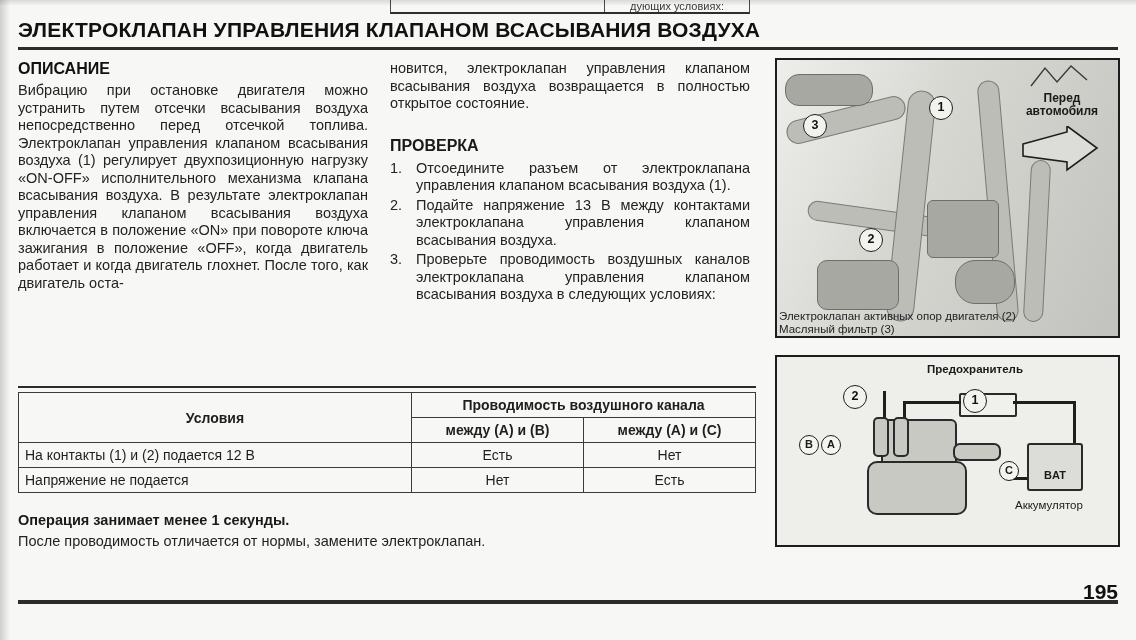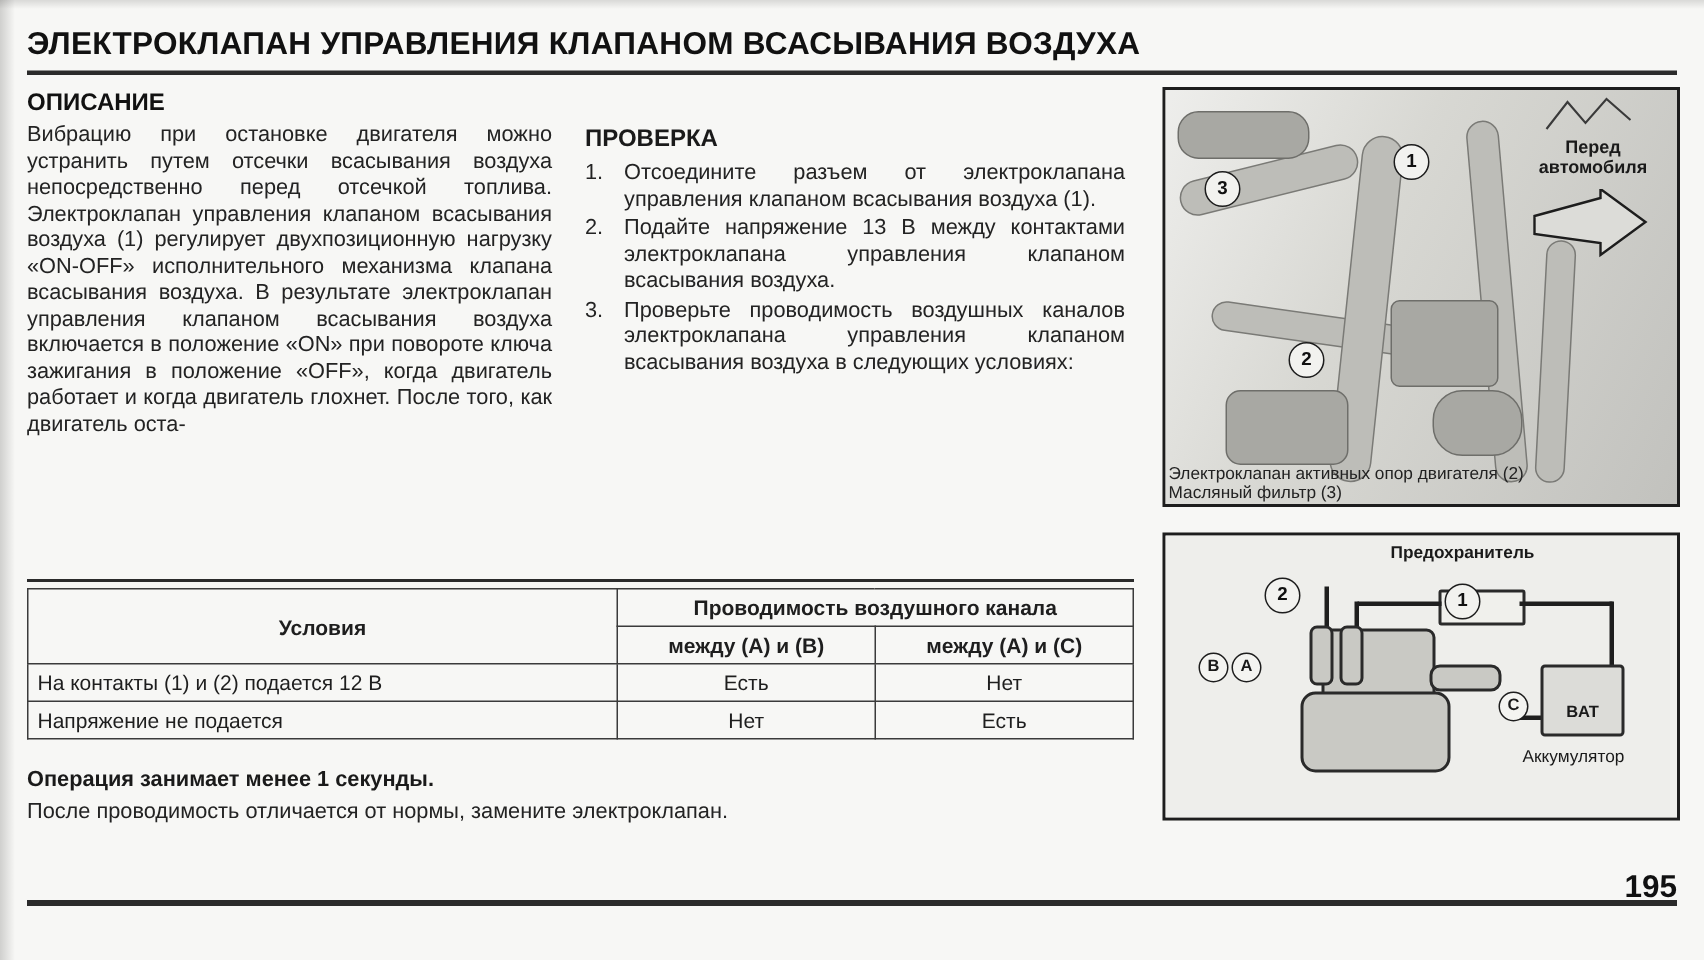--- a/index.html
+++ b/index.html
@@ -309,32 +309,37 @@
     left: 0; right: 0; top: 0; height: 6px;
     background: linear-gradient(to bottom, rgba(0,0,0,0.12), rgba(0,0,0,0));
     pointer-events: none;
   }
 </style>
 </head>
 <body>
 
 <div class="page">
 
+  <div class="top-fragment">
+    <div class="cellsep"></div>
+    <span style="position:absolute;left:216px;top:0;width:140px;text-align:center;">дующих условиях:</span>
+  </div>
 
   <div class="title-bar">
     <div class="title-text">ЭЛЕКТРОКЛАПАН УПРАВЛЕНИЯ КЛАПАНОМ ВСАСЫВАНИЯ ВОЗДУХА</div>
   </div>
   <div class="title-rule"></div>
 
   <div class="col-left">
     <div class="section-head">ОПИСАНИЕ</div>
     <p class="body-par first">Вибрацию при остановке двигателя можно устранить путем отсечки всасывания воздуха непосредственно перед отсечкой топлива. Электроклапан управления клапаном всасывания воздуха (1) регулирует двухпозиционную нагрузку «ON-OFF» исполнительного механизма клапана всасывания воздуха. В результате электроклапан управления клапаном всасывания воздуха включается в положение «ON» при повороте ключа зажигания в положение «OFF», когда двигатель работает и когда двигатель глохнет. После того, как двигатель оста-</p>
   </div>
 
   <div class="col-mid">
+    <p class="body-par">новится, электроклапан управления клапаном всасывания воздуха возвращается в полностью открытое состояние.</p>
     <div class="proverka-head">ПРОВЕРКА</div>
     <ol class="steps">
       <li>
         <span class="num">1.</span>
         <span>Отсоедините разъем от электроклапана управления клапаном всасывания воздуха (1).</span>
       </li>
       <li>
         <span class="num">2.</span>
         <span>Подайте напряжение 13 В между контактами электроклапана управления клапаном всасывания воздуха.</span>
       </li>

